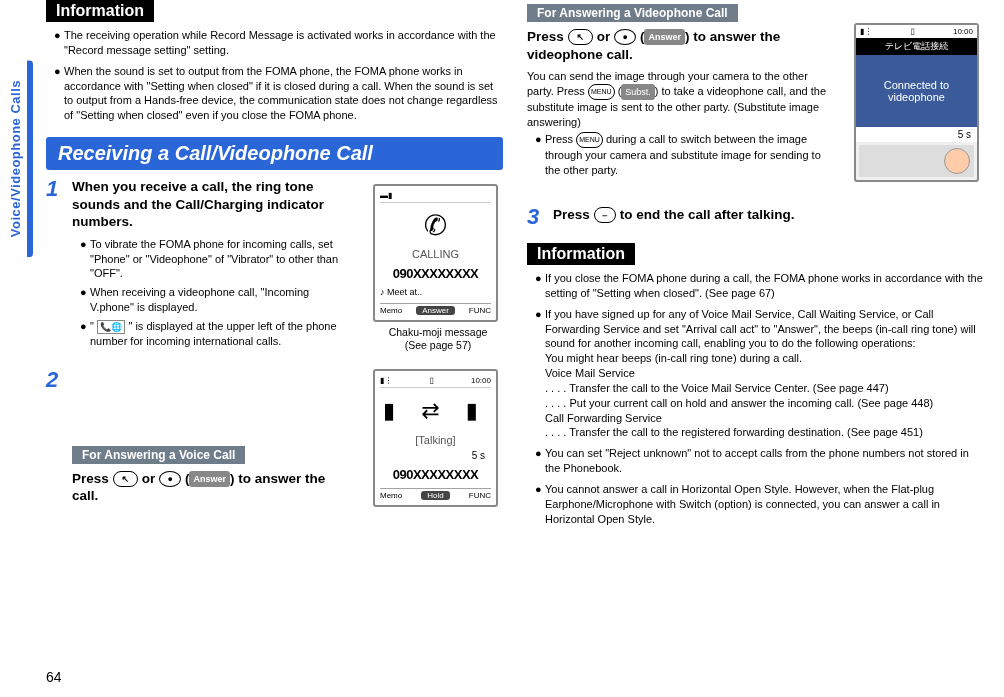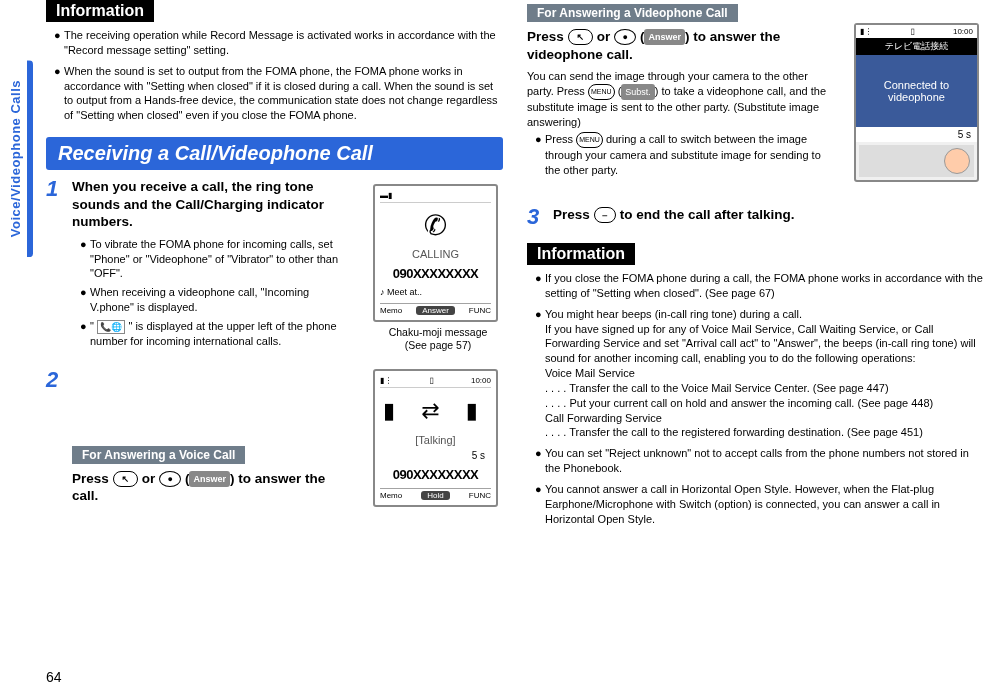--- a/index.html
+++ b/index.html
@@ -431,22 +431,22 @@
 
       <div><span class="info-label">Information</span></div>
 
       <div class="bullet-line">
         <span class="dot">●</span>
           <span>If you close the FOMA phone during a call, the FOMA phone works in accordance with the setting of "Setting when closed". (See page 67)</span>
       </div>
       <div class="bullet-line">
         <span class="dot">●</span>
         <div>
+          <div>If you have signed up for any of Voice Mail Service, Call Waiting Service, or Call Forwarding Service and set "Arrival call act" to "Answer", the beeps (in-call ring tone) will sound for another incoming call, enabling you to do the following operations:</div>
           <div>You might hear beeps (in-call ring tone) during a call.</div>
-          <div>If you have signed up for any of Voice Mail Service, Call Waiting Service, or Call Forwarding Service and set "Arrival call act" to "Answer", the beeps (in-call ring tone) will sound for another incoming call, enabling you to do the following operations:</div>
           <div>Voice Mail Service</div>
           <div>. . . . Transfer the call to the Voice Mail Service Center. (See page 447)</div>
           <div>. . . . Put your current call on hold and answer the incoming call. (See page 448)</div>
           <div>Call Forwarding Service</div>
           <div>. . . . Transfer the call to the registered forwarding destination. (See page 451)</div>
         </div>
       </div>
       <div class="bullet-line">
         <span class="dot">●</span>
           <span>You can set "Reject unknown" not to accept calls from the phone numbers not stored in the Phonebook.</span>

